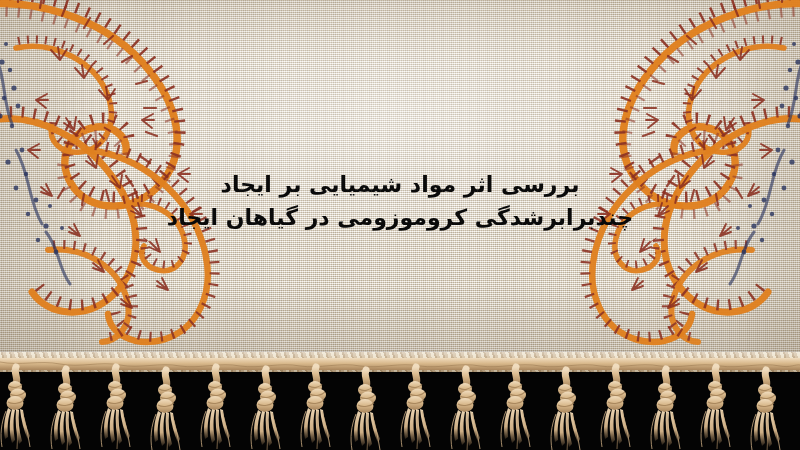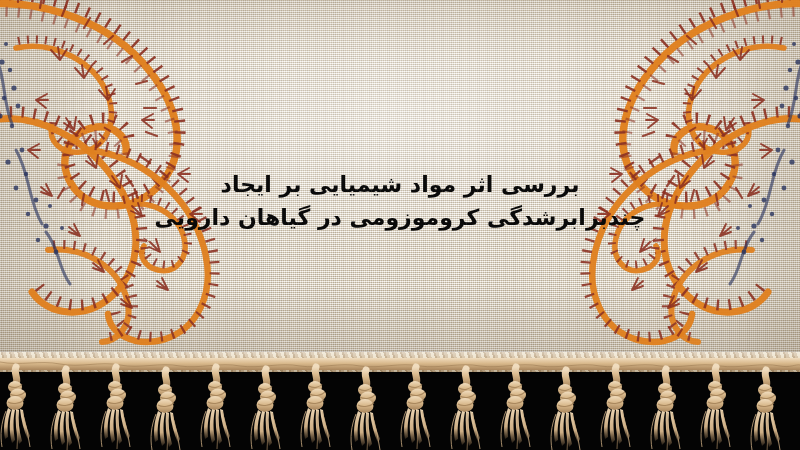--- a/index.html
+++ b/index.html
@@ -283,21 +283,21 @@
       <g stroke="#8b2f20" stroke-width="2.2" stroke-linecap="round" opacity=".85">
         <path d="M6,0 l-2,-10 M26,2 l0,-11 M48,8 l2,-11 M70,16 l4,-10 M92,28 l6,-10
                  M112,44 l9,-8 M130,62 l10,-6 M144,84 l11,-3 M152,108 l12,0 M154,132 l11,4
                  M148,156 l10,7 M134,176 l7,10 M114,190 l3,11 M92,194 l-2,11 M72,188 l-6,10"></path>
       </g>
     </svg>
   </div>
 
   <div class="title-block">
     <div class="title-line">بررسی اثر مواد شیمیایی بر ایجاد</div>
-    <div class="title-line">چندبرابرشدگی کروموزومی در گیاهان دارویی</div>
+    <div class="title-line">چندبرابرشدگی کروموزومی در گیاهان ایجاد</div>
   </div>
 
   <div class="black-area"></div>
 
   <div class="selvedge"></div>
   <div class="selvedge-hi"></div>
 
   <div class="fringe">
     <svg viewBox="0 0 800 92" xmlns="http://www.w3.org/2000/svg">
       <defs>

